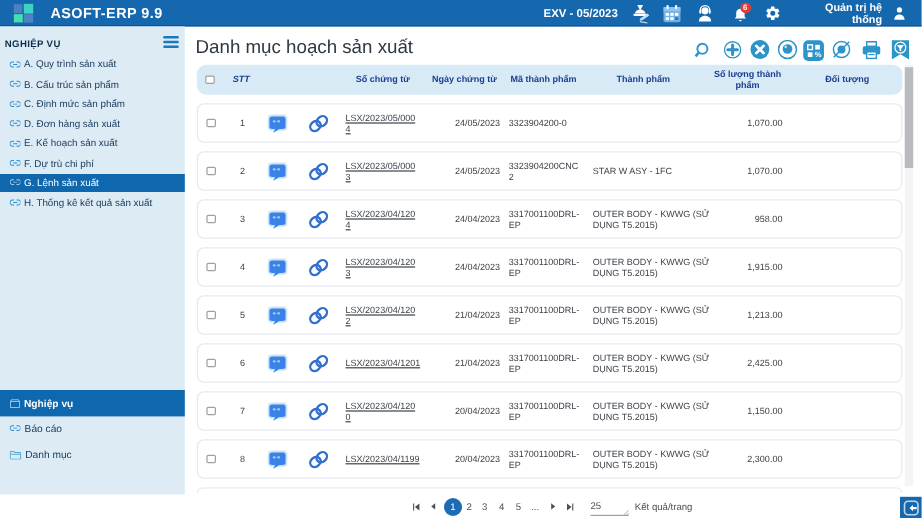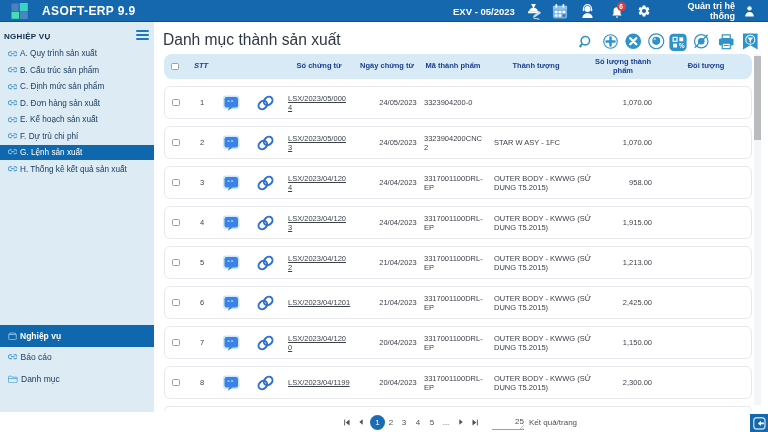--- a/index.html
+++ b/index.html
@@ -53,21 +53,21 @@
   
   #sbtrack { position:absolute; left:754px; top:54px; width:7px; height:351px; background:#f4f5f7;}
   #sbthumb { position:absolute; left:754px; top:56px; width:7px; height:84px; background:#b9bbbe;}
   
   #pager { position:absolute; left:0px; top:412px; width:768px; height:20px; }
   .pg { position:absolute; top:0; height:20px; display:flex; align-items:center;
     justify-content:center; font-size:8px; color:#4a4f55; }
   #pg1 { background:#1b6cb5; color:#fff; border-radius:50%; width:15px; height:15px;
     top:3px; font-size:8px;}
   #pin { position:absolute; left:492px; top:5px; width:32px; height:13px;
-    border-bottom:1px solid #9aa0a8; font-size:8px; color:#4a4f55; text-align:right;}
+    border-bottom:1px solid #9aa0a8; font-size:8px; color:#4a4f55; text-align:left;}
   #exitbtn { position:absolute; left:750px; top:414px; width:18px; height:18px;
     background:#1568ae; }
 </style>
 </head>
 <body>
 
 <div id="topbar">
   <svg id="logo" viewBox="0 0 17 16">
     <rect x="0.5" y="0.5" width="7" height="7.5" fill="#4e7fc1"></rect>
     <rect x="8.8" y="0" width="8" height="8.3" fill="#3ed2c3"></rect>
@@ -197,21 +197,21 @@
     </div>
  <div class="btab" style="top:371px; height:16px;">
    <svg width="10" height="8.5" viewBox="0 0 26 20" fill="none" stroke="#56a8da" stroke-width="2.2">
         <path d="M1.2 4a2 2 0 0 1 2-2h6l2 2.6h10.6a2 2 0 0 1 2 2V17a2 2 0 0 1-2 2H3.2a2 2 0 0 1-2-2z"></path>
         <path d="M1.2 8h23.6"></path>
       </svg>
    <span>Danh mục</span>
     </div>
   </div>
 
-<div id="title">Danh mục thành sản xuất</div>
+<div id="title">Danh mục hoạch sản xuất</div>
 <div id="toolbar">
  <svg class="abs" style="left:577.5px;top:33.5px" width="16" height="16" viewBox="0 0 24 24" fill="none" stroke="#2e93c8" stroke-width="2.4">
    <circle cx="11" cy="10" r="6.3"></circle>
       <path d="M6.5 14.8L2.5 19.5" stroke-width="3.2"></path>
     </svg>
  <svg class="abs" style="left:602.5px;top:34px" width="15" height="15" viewBox="0 0 24 24">
    <circle cx="12" cy="12" r="10.8" fill="none" stroke="#2e93c8" stroke-width="1.8"></circle>
    <path d="M12 5.6v12.8M5.6 12h12.8" stroke="#2e93c8" stroke-width="4" stroke-linecap="round"></path>
     </svg>
  <svg class="abs" style="left:625.2px;top:33.2px" width="16.5" height="16.5" viewBox="0 0 24 24">
@@ -249,21 +249,21 @@
   </div>
 
 <div id="thead">
   <div class="hc" style="left:0;width:22px;">
       <span class="cb"></span>
     </div>
   <div class="hc" style="left:22px;width:30px;font-style:italic;">STT</div>
   <div class="hc" style="left:120px;width:70px;">Số chứng từ</div>
   <div class="hc" style="left:256px;width:66px;">Mã thành phẩm</div>
   <div class="hc" style="left:190px;width:66px;">Ngày chứng từ</div>
-  <div class="hc" style="left:322px;width:100px;">Thành tượng</div>
+  <div class="hc" style="left:322px;width:100px;">Thành phẩm</div>
   <div class="hc" style="left:422px;width:74px;">Số lượng thành<br>phẩm</div>
   <div class="hc" style="left:496px;width:92px;">Đối tượng</div>
 </div>
 
 <div id="rows">
     <div class="row" style="top:86px">
    <div class="cell ctr" style="left:0;width:22px;">
         <span class="cb"></span>
       </div>
    <div class="cell ctr" style="left:22px;width:30px;">1</div>

